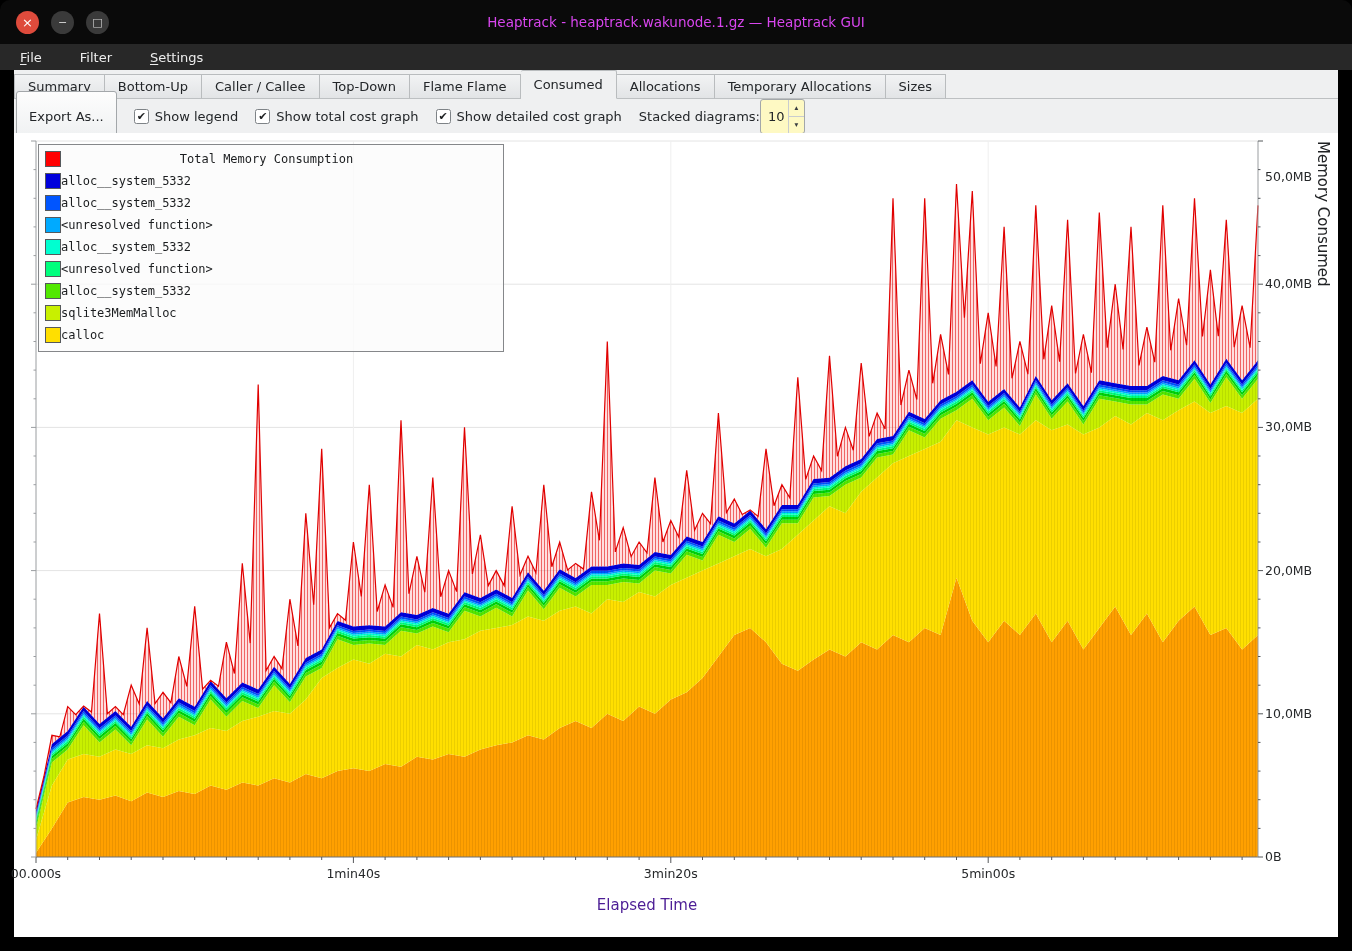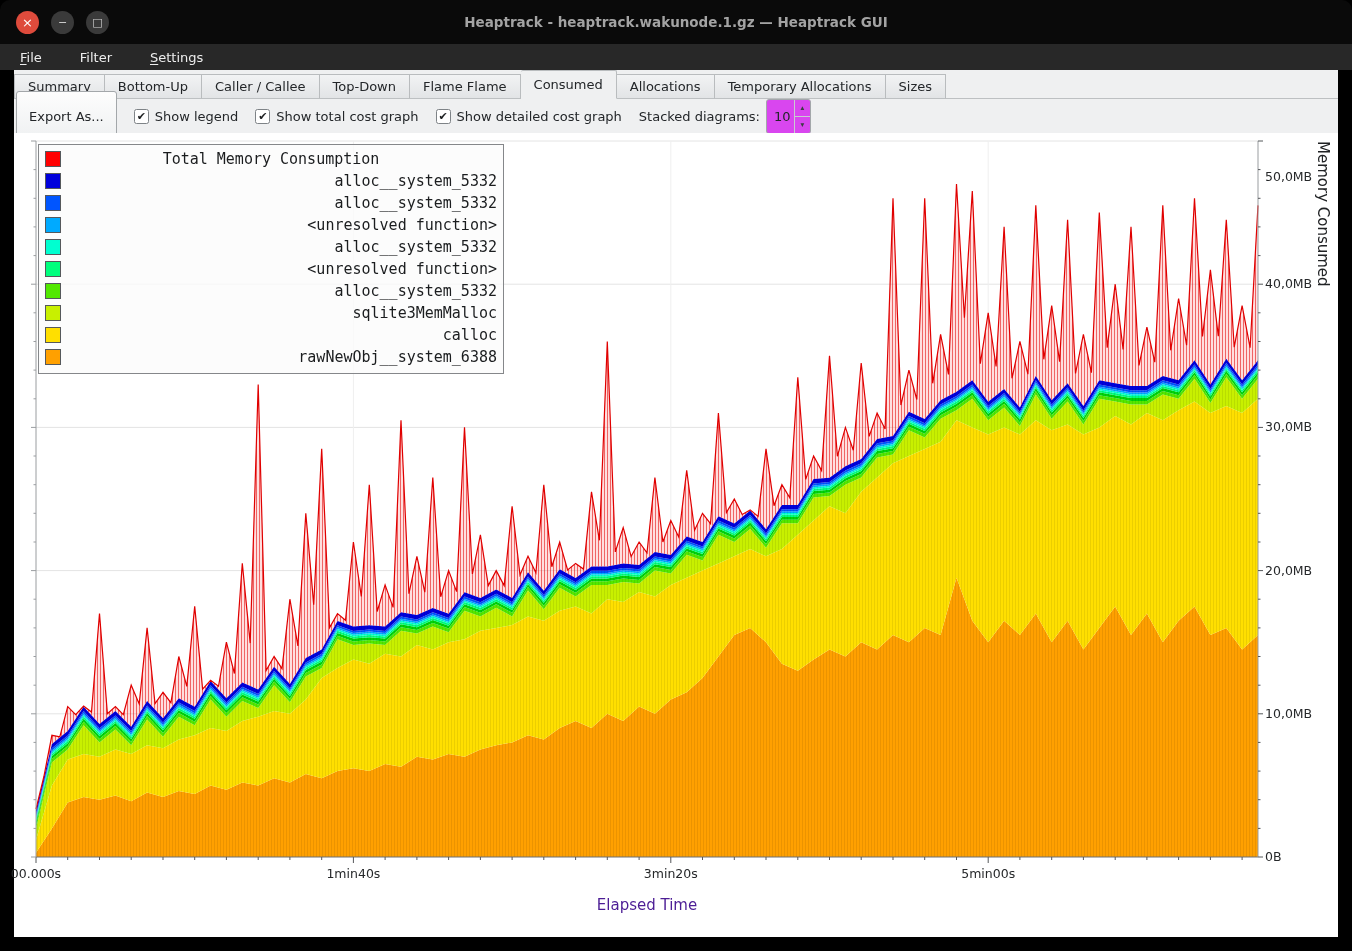--- a/index.html
+++ b/index.html
@@ -6,21 +6,21 @@
   html,body { width:1352px; height:951px; }
   body { background:#000; font-family:"DejaVu Sans", sans-serif; position:relative; overflow:hidden; }
 
   
   .titlebar { position:absolute; left:0; top:0; right:0; height:44px; background:#0a0a0a;
               border-radius:10px 10px 0 0; display:flex; align-items:center; }
   .tb-buttons { position:absolute; left:16px; top:0; height:100%; display:flex; align-items:center; gap:12px; }
   .tbtn { width:23px; height:23px; border-radius:50%; background:#3a3a3a; color:#d6d6d6;
           display:flex; align-items:center; justify-content:center; font-size:11px; line-height:1; cursor:default; }
   .tbtn.close { background:#de4b3c; color:#fff; font-size:13px; }
-  .wtitle { flex:1; text-align:center; color:#a3a3a3; font-weight:bold; font-size:13.5px; }
+  .wtitle { flex:1; text-align:center; color:#d946ef; font-weight:normal; font-size:13.5px; }
 
   
   .menubar { position:absolute; left:0; top:44px; right:0; height:26px; background:#282828;
              display:flex; align-items:center; padding-left:10px; gap:18px; }
   .menu-item { color:#ededed; font-size:13px; padding:3px 10px; border-radius:3px; }
   .menu-item u { text-underline-offset:2px; }
 
   
   .content { position:absolute; left:14px; right:14px; top:70px; bottom:14px; background:#eff0f1; }
 
@@ -33,40 +33,40 @@
   .tab.active { background:#eff0f1; height:29px; border-bottom:1px solid #eff0f1; border-radius:2px 2px 0 0; }
 
   .toolbar { position:absolute; left:0; top:29px; right:0; height:34px; display:flex; align-items:center;
              gap:17px; padding-left:2px; background:#eff0f1; }
   .btn-export { font-family:"DejaVu Sans", sans-serif; font-size:13px; padding:17px 12px; border:1px solid #a3a7aa;
                 border-radius:3px; background:linear-gradient(#fdfdfd,#eef0f1); color:#232629; }
   .cb { display:flex; align-items:center; gap:6px; font-size:13px; color:#232629; }
   .cbbox { width:15px; height:15px; border:1px solid #7e8387; border-radius:2.5px; background:#fff;
            display:flex; align-items:center; justify-content:center; font-size:11px; line-height:1;
            color:#1d1f21; font-weight:bold; }
-  .spin-pair { display:flex; align-items:center; gap:6px; font-size:13px; color:#232629; }
-  .spin { display:flex; height:35px; border:1px solid #a3a7aa; border-radius:3px; background:#d946ef; overflow:hidden; }
+  .spin-pair { display:flex; align-items:center; font-size:13px; color:#232629; }
+  .spin { display:flex; height:35px; border:1px solid #a3a7aa; border-radius:3px; background:#fef9c3; overflow:hidden; }
   .spin-val { width:27px; display:flex; align-items:center; padding-left:7px; font-size:13px; color:#232629; }
   .spin-btns { width:16px; border-left:1px solid #c9cccf; display:flex; flex-direction:column; }
   .spin-btn { flex:1; display:flex; align-items:center; justify-content:center; font-size:7.5px; color:#3a3e41; }
   .spin-btn.up { border-bottom:1px solid #c9cccf; }
 
   
   .chartwrap { position:absolute; left:0; right:0; top:63px; bottom:0; background:#ffffff; }
   .chartwrap svg { position:absolute; left:22px; top:8px; overflow:visible; }
   .ylab { position:absolute; font-size:12.5px; color:#26282a; white-space:nowrap; line-height:16px; }
   .xlab { position:absolute; font-size:12.5px; color:#26282a; width:90px; text-align:center; }
   .xtitle { position:absolute; left:22px; width:1222px; top:763px; text-align:center; font-size:15px; color:#4c1d95; }
   .ytitle { position:absolute; left:1300px; top:8px; height:716px; display:flex; align-items:center;
             writing-mode:vertical-rl; font-size:15px; color:#202224; }
 
   .legend { position:absolute; left:24px; top:11px; width:466px; background:rgba(251,251,251,0.78);
             border:1px solid #85878a; padding:3px 6px 5px 6px; }
-  .lrow { display:flex; align-items:center; gap:9px; height:22px;
-          font-family:"DejaVu Sans Mono", monospace; font-size:15px; color:#1b1d1f;justify-content:space-between; }
+  .lrow { display:flex; align-items:center; height:22px;
+          font-family:"DejaVu Sans Mono", monospace; font-size:12px; color:#1b1d1f; }
   .lswatch { width:16px; height:16px; border:1px solid #55585b; flex:none; }
   .ltitle-text { flex:1; text-align:center; padding-right:25px; }
 </style>
 </head>
 <body>
 
 <div class="titlebar">
   <div class="tb-buttons">
     <div class="tbtn close">
       <span>×</span>
@@ -325,24 +325,20 @@
           <span>alloc__system_5332</span>
         </div>
         <div class="lrow">
           <span class="lswatch" style="background: rgb(200, 240, 0);"></span>
           <span>sqlite3MemMalloc</span>
         </div>
         <div class="lrow">
           <span class="lswatch" style="background: rgb(255, 223, 0);"></span>
           <span>calloc</span>
         </div>
-        <div class="lrow">
-          <span class="lswatch" style="background: rgb(255, 160, 0);"></span>
-          <span>rawNewObj__system_6388</span>
-        </div>
       </div>
     <div class="xtitle">Elapsed Time</div>
     <div class="ytitle">Memory Consumed</div>
   <div class="xlab" style="left: -23px; top: 733px;">00.000s</div>
       <div class="xlab" style="left: 294.403px; top: 733px;">1min40s</div>
       <div class="xlab" style="left: 611.805px; top: 733px;">3min20s</div>
       <div class="xlab" style="left: 929.208px; top: 733px;">5min00s</div>
       <div class="ylab" style="left: 1251px; top: 716px;">0B</div>
       <div class="ylab" style="left: 1251px; top: 572.8px;">10,0MB</div>
       <div class="ylab" style="left: 1251px; top: 429.6px;">20,0MB</div>

